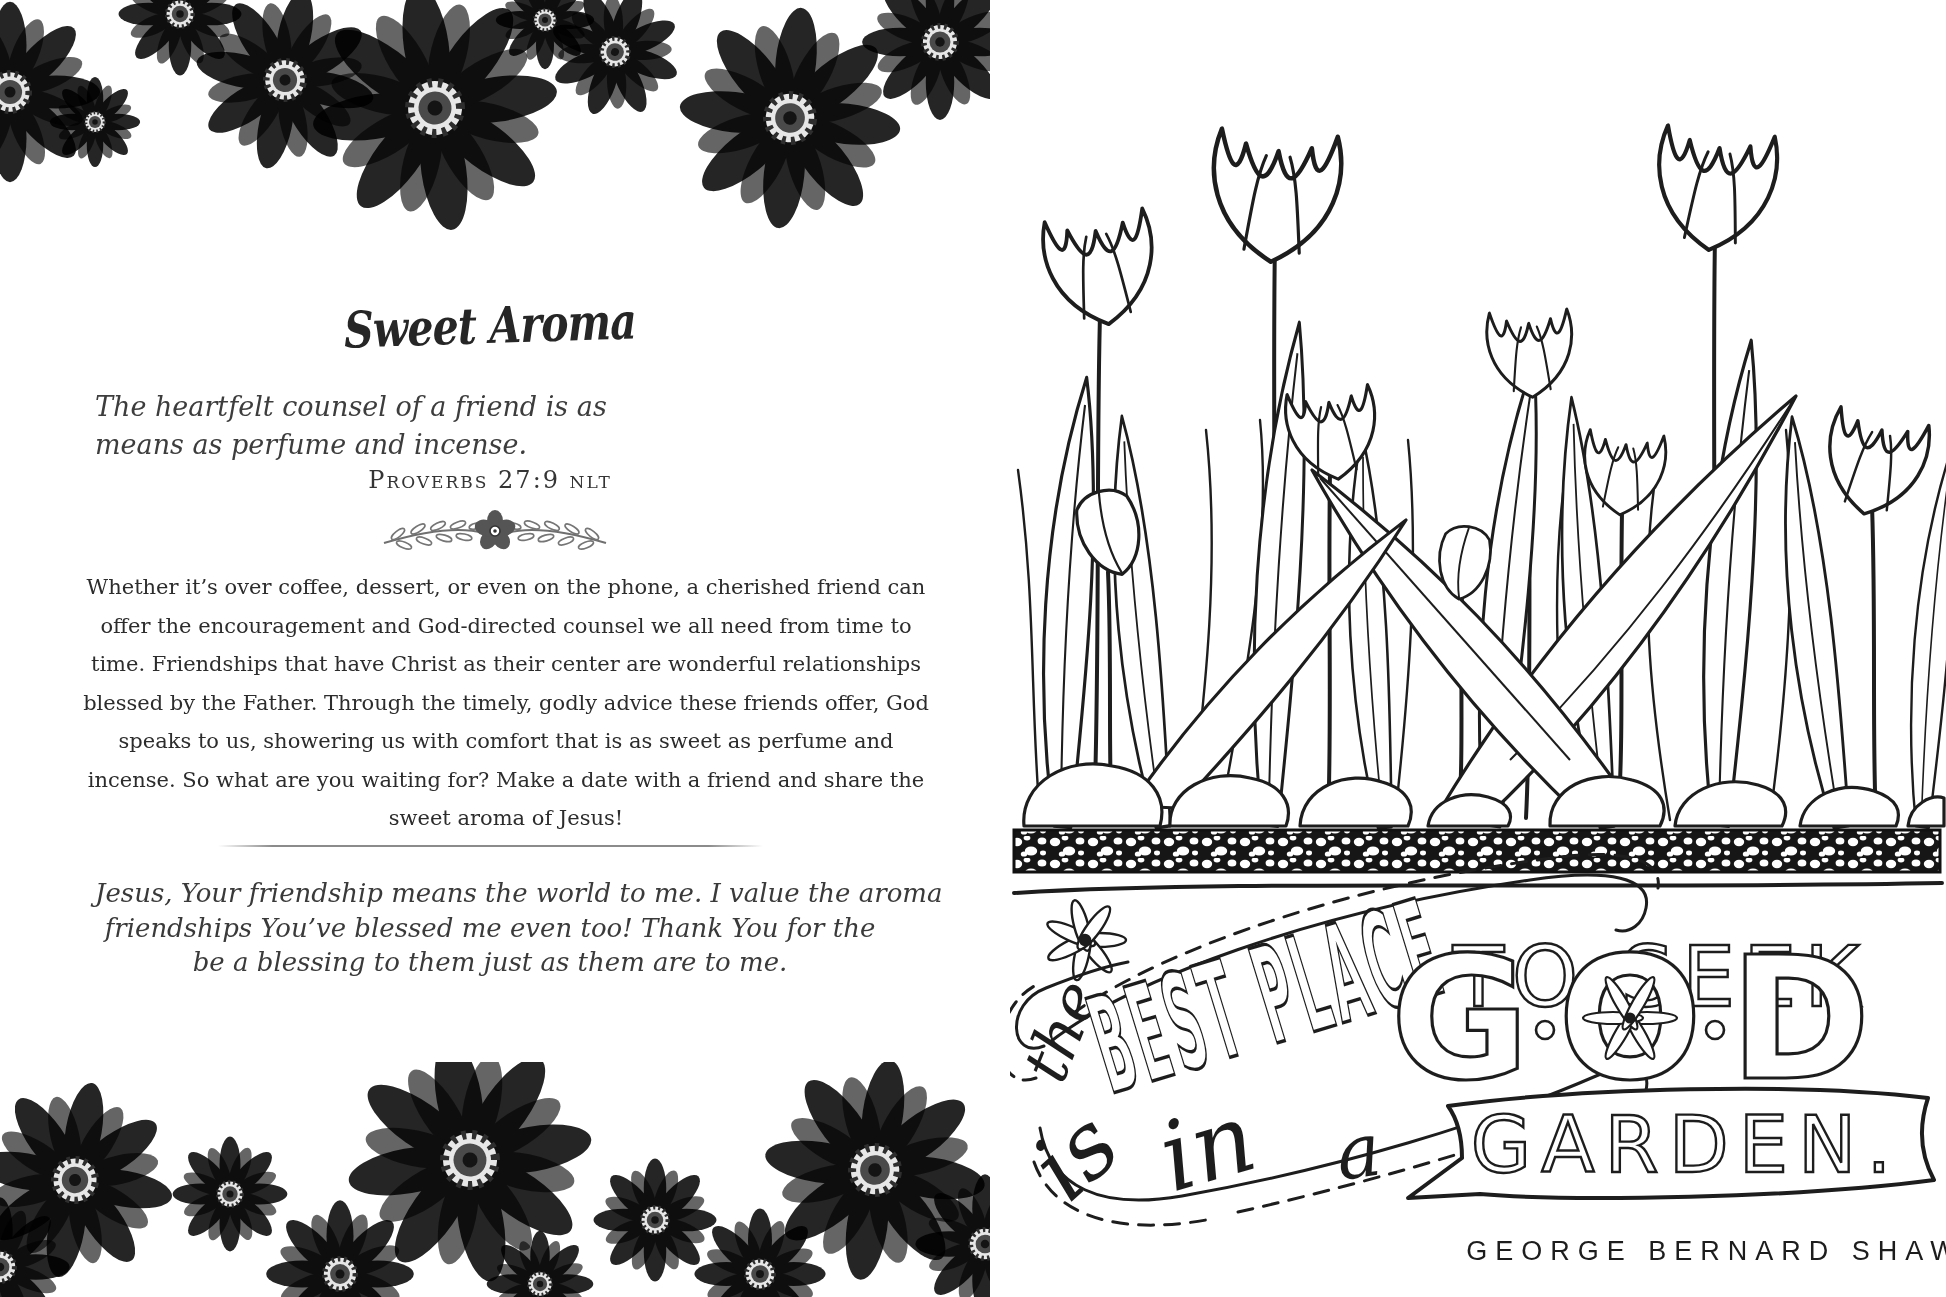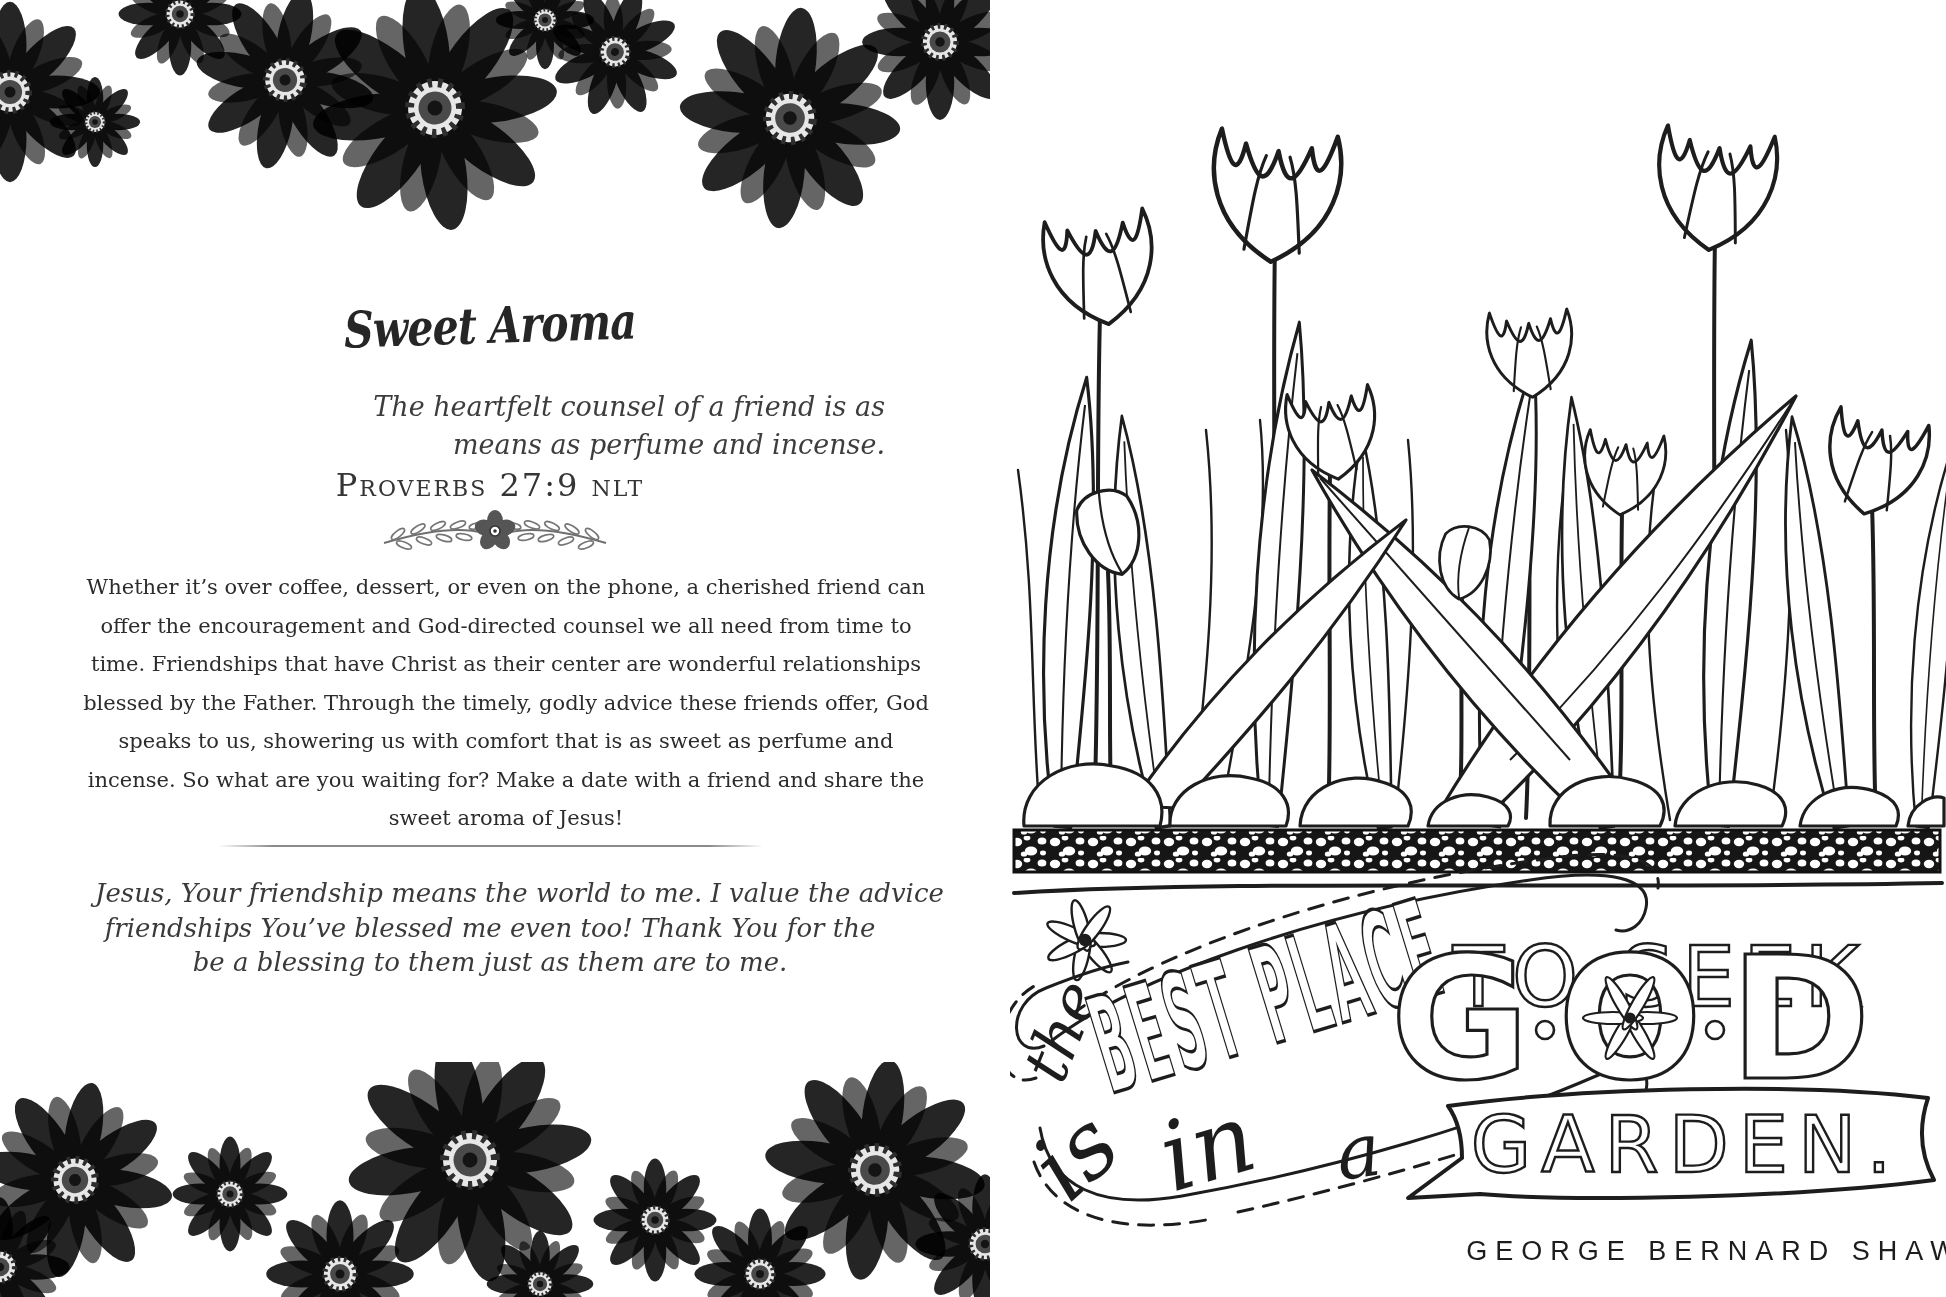--- a/index.html
+++ b/index.html
@@ -7,24 +7,24 @@
           font-family:"DejaVu Serif", serif;color:#2f2f2f;}
   .page{position:absolute;top:0;height:1297px;}
   .page-left{left:0;width:990px;}
   .page-right{left:1010px;width:936px;}
   svg{display:block;}
   .border-top{position:absolute;top:0;left:0;}
   .border-bottom{position:absolute;bottom:0;left:0;}
   .title{position:absolute;top:296px;left:90px;width:800px;text-align:center;
          font-style:italic;font-weight:bold;font-size:50px;color:#262626;
          transform:scaleX(.82) rotate(-1.5deg);letter-spacing:-1px;}
-  .verse{position:absolute;top:388px;left:95px;width:790px;text-align:right;
+  .verse{position:absolute;top:388px;left:95px;width:790px;text-align:left;
          font-style:italic;font-size:27px;color:#3d3d3d;line-height:38px;}
   .verse-ref{position:absolute;top:466px;left:95px;width:790px;text-align:center;
-         font-variant:small-caps;font-size:32px;letter-spacing:2px;color:#353535;}
+         font-variant:small-caps;font-size:24px;letter-spacing:2px;color:#353535;}
   .ornament{position:absolute;top:503px;left:370px;}
   .body-text{position:absolute;top:568px;left:78px;width:856px;
          font-size:21px;line-height:38.5px;color:#2c2c2c;text-align:center;}
   .divider{position:absolute;top:845px;left:218px;width:545px;height:2px;
          background:linear-gradient(90deg,rgba(130,130,130,0) 0%,#8b8b8b 10%,#8b8b8b 90%,rgba(130,130,130,0) 100%);}
   .prayer{position:absolute;top:876px;left:95px;width:790px;text-align:center;
          font-style:italic;font-size:26px;line-height:34.5px;color:#3a3a3a;}
   .prayer div{white-space:nowrap;}
 </style>
 </head>
@@ -131,21 +131,21 @@
         <circle r="5" fill="#ffffff" stroke="#333333" stroke-width="1.6"></circle>
         <circle r="1.8" fill="#333333"></circle>
       </g>
     </svg>
 
     <div class="body-text">Whether it’s over coffee, dessert, or even on the phone, a cherished friend can offer the encouragement and God-directed counsel we all need from time to time. Friendships that have Christ as their center are wonderful relationships blessed by the Father. Through the timely, godly advice these friends offer, God speaks to us, showering us with comfort that is as sweet as perfume and incense. So what are you waiting for? Make a date with a friend and share the sweet aroma of Jesus!</div>
 
     <div class="divider"></div>
 
     <div class="prayer">
-      <div>Jesus, Your friendship means the world to me. I value the advice</div>
+      <div>Jesus, Your friendship means the world to me. I value the aroma</div>
       <div>friendships You’ve blessed me even too! Thank You for the</div>
       <div>be a blessing to them just as them are to me.</div>
     </div>
   </div>
 
   <div class="page page-right">
     <svg width="936" height="1297" viewBox="0 0 936 1297">
       <defs>
         <g id="tulip" stroke="#1d1d1d" stroke-width="3.4" fill="#ffffff" stroke-linejoin="round" stroke-linecap="round">
           <path d="M-44,-42 C-54,-12 -48,30 0,56 C48,30 54,-12 44,-42

